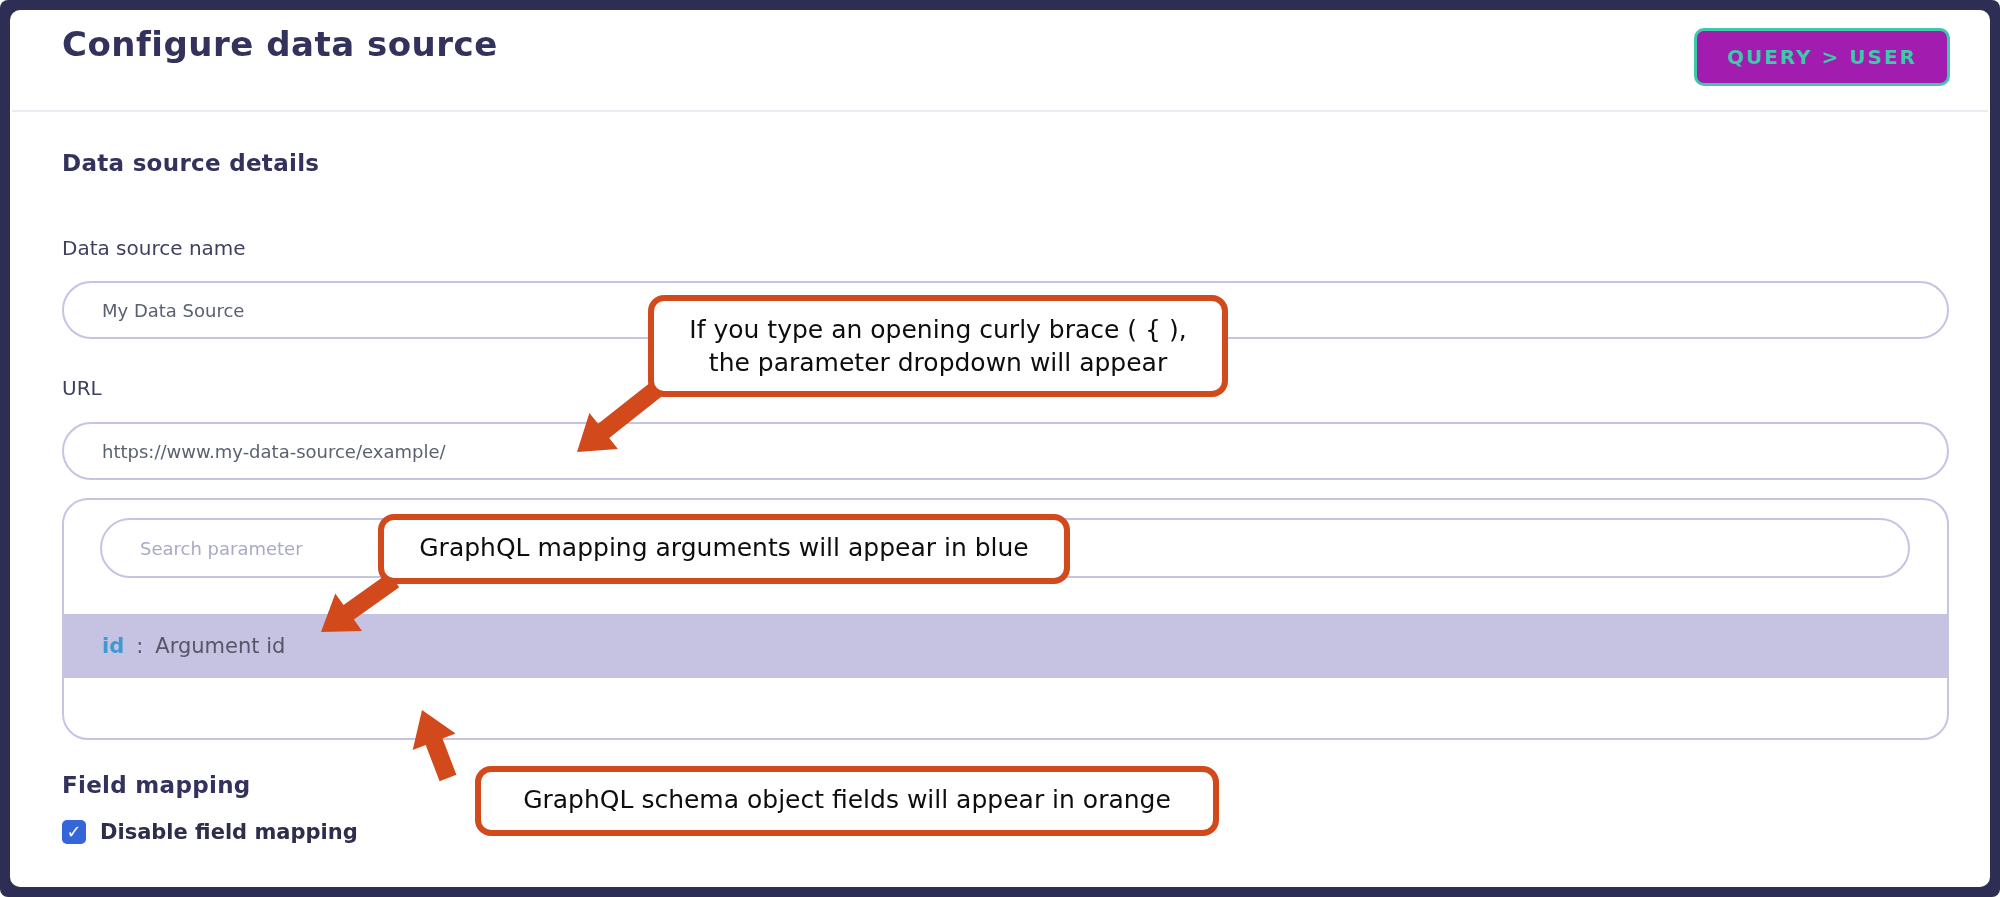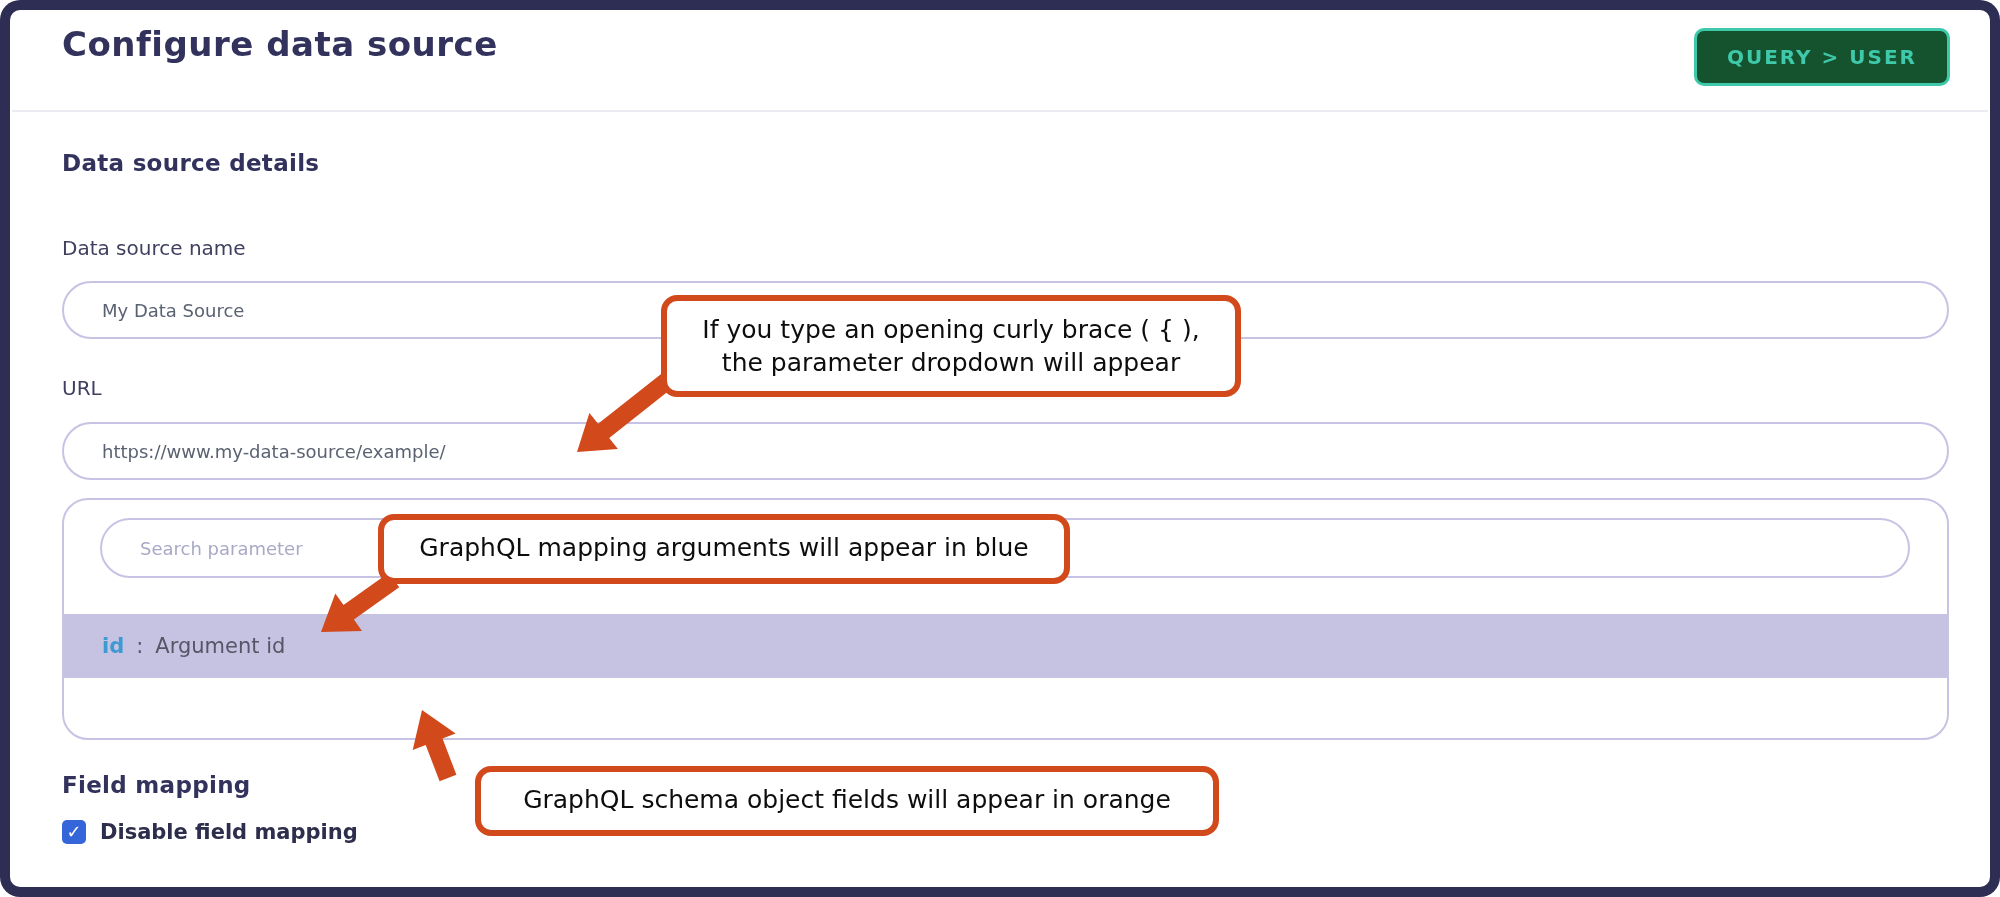--- a/index.html
+++ b/index.html
@@ -15,36 +15,36 @@
   }
   *{box-sizing:border-box;}
   html,body{margin:0;padding:0;}
   body{
     width:2000px;height:897px;background:#ffffff;
     font-family:"DejaVu Sans","Liberation Sans",sans-serif;
     position:relative;overflow:hidden;
   }
   .frame{
     position:absolute;left:0;top:0;width:2000px;height:897px;
-    background:var(--frame);border-radius:20px;
+    background:var(--frame);border-radius:8px;
   }
   .panel{
     position:absolute;left:10px;top:10px;width:1980px;height:877px;
     background:#ffffff;border-radius:10px;z-index:1;
   }
   .abs{position:absolute;z-index:2;}
   .page-title{
     left:62px;top:24px;font-size:34px;font-weight:700;
     color:var(--navy-text);letter-spacing:.5px;
   }
   .badge{
     top:28px;right:50px;height:58px;line-height:52px;padding:0 30px;
     border:3px solid var(--accent-teal);border-radius:10px;
     color:var(--accent-teal);font-size:20px;font-weight:700;
-    letter-spacing:2px;background:#14532d;cursor:pointer;
+    letter-spacing:2px;background:#a21caf;cursor:pointer;
   }
   .divider{left:12px;top:110px;width:1976px;height:2px;background:#ebebf3;}
   .section-title{
     font-size:23px;font-weight:700;color:var(--navy-text);letter-spacing:.3px;
   }
   .field-label{font-size:20px;color:#3f3f5f;}
   .text-input{
     position:absolute;z-index:2;left:62px;width:1887px;height:58px;
     border:2px solid var(--input-border);border-radius:30px;
     padding:0 38px;font-size:18px;color:#5a6272;background:#fff;
@@ -65,21 +65,21 @@
   .dd-row.highlight{background:var(--highlight-row);}
   .row-name{font-weight:700;}
   .row-name.arg{color:var(--arg-blue);}
   .row-name.field{color:var(--field-orange);}
   .row-sep{margin:0 12px;color:#565666;}
   .callout{
     position:absolute;z-index:10;background:#fff;
     border:6px solid var(--annotation);border-radius:16px;
     font-size:25px;color:#0d0d0d;text-align:center;
   }
-  .callout-1{left:648px;top:295px;width:580px;padding:12px 28px;line-height:1.32;margin-left:13px;}
+  .callout-1{left:648px;top:295px;width:580px;padding:12px 28px;line-height:1.32;}
   .callout-2{left:378px;top:514px;width:692px;height:70px;line-height:56px;}
   .callout-3{left:475px;top:766px;width:744px;height:70px;line-height:56px;}
   .arrow-svg{
     position:absolute;left:0;top:0;width:2000px;height:897px;
     z-index:8;pointer-events:none;
   }
   .fm-title{left:62px;top:772px;}
   .checkbox-row{
     left:62px;top:820px;display:flex;align-items:center;gap:14px;z-index:2;
   }

